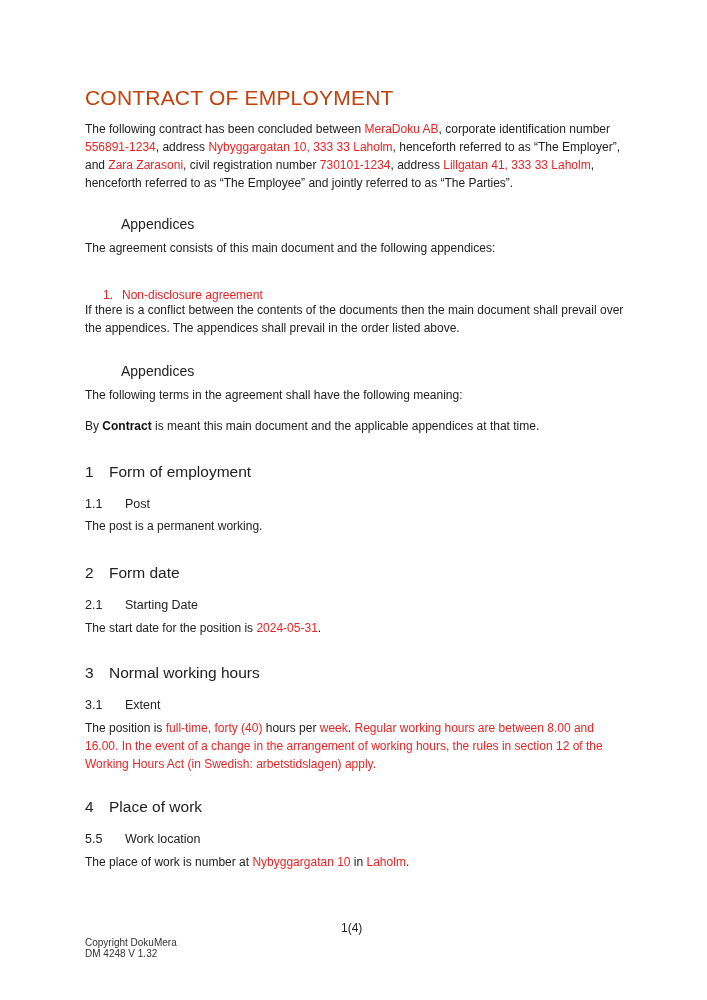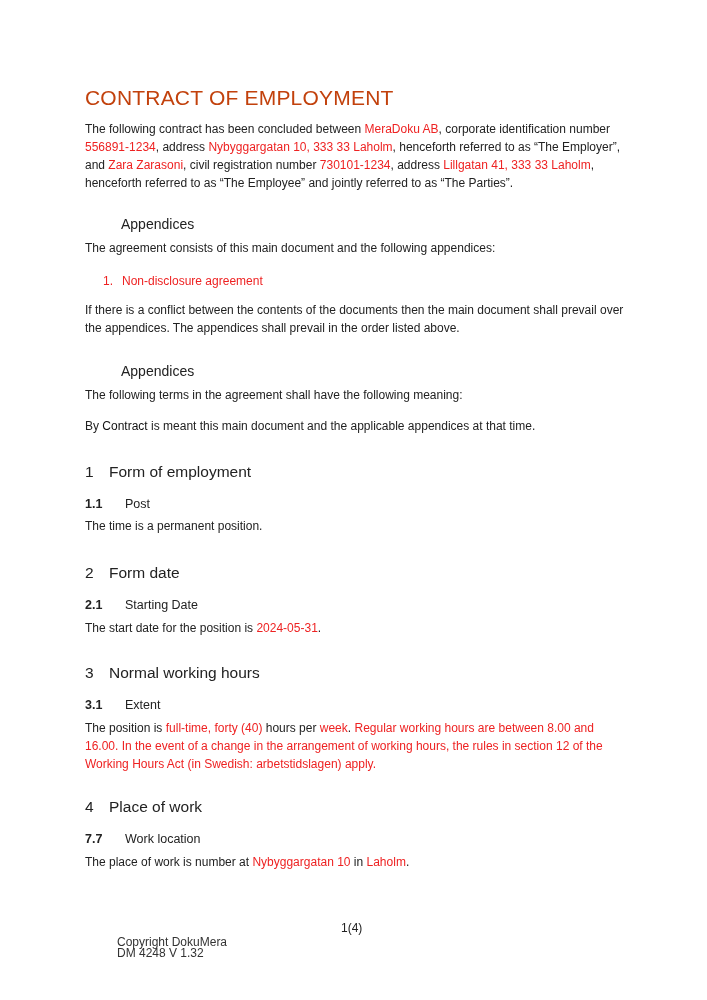--- a/index.html
+++ b/index.html
@@ -6,64 +6,64 @@
     body { width: 707px; height: 1000px; position: relative; overflow: hidden;
       font-family: "Liberation Sans", "DejaVu Sans", sans-serif; color: #1a1a1a; }
     .page { position: absolute; left: 85px; top: 0; width: 545px; }
     .title { position: absolute; left: 0; top: 86px; font-size: 21px; letter-spacing: 0.2px; color: #c2410c; white-space: nowrap; }
     .p { font-size: 12px; line-height: 18px; position: absolute; left: 0; width: 545px; color: #222; }
     .red { color: #ee2222; }
     .h2 { position: absolute; left: 0; font-size: 14px; color: #222; white-space: nowrap; margin-left: 36px; }
     .h1 { position: absolute; left: 0; font-size: 15.5px; color: #222; white-space: nowrap; }
     .h1 .num { display: inline-block; width: 24px; }
     .h3 { position: absolute; left: 0; font-size: 12.5px; color: #222; white-space: nowrap; }
-    .h3 .num { display: inline-block; width: 40px; font-weight: bold; }
+    .h3 .num { display: inline-block; width: 40px; }
     .list-item { position: absolute; left: 18px; font-size: 12px; color: #ee2222; white-space: nowrap; }
     .list-item .num { display: inline-block; width: 19px; }
-    b { font-weight: normal; color: #111; }
+    b { font-weight: bold; color: #111; }
     .footer-page { position: absolute; left: 341px; top: 921px; font-size: 12px; color: #222; }
-    .footer { position: absolute; left: 85px; top: 937px; font-size: 12px; line-height: 11px; color: #333; margin-left: 32px; }
+    .footer { position: absolute; left: 85px; top: 937px; font-size: 10px; line-height: 11px; color: #333; }
   </style>
 </head>
 <body>
 
 <div class="page">
   <div class="title">CONTRACT OF EMPLOYMENT</div>
 
   <div class="p" style="top:120px">
     <span>The following contract has been concluded between </span><span class="red">MeraDoku AB</span><span>, corporate identification number </span><span class="red">556891-1234</span><span>, address </span><span class="red">Nybyggargatan 10, 333 33 Laholm</span><span>, henceforth referred to as “The Employer”, and </span><span class="red">Zara Zarasoni</span><span>, civil registration number </span><span class="red">730101-1234</span><span>, address </span><span class="red">Lillgatan 41, 333 33 Laholm</span><span>, henceforth referred to as “The Employee” and jointly referred to as “The Parties”.</span>
   </div>
 
   <div class="h2" style="top:216px">Appendices</div>
   <div class="p" style="top:239px">The agreement consists of this main document and the following appendices:</div>
-  <div class="list-item" style="top:274px">
+  <div class="list-item" style="top:288px">
     <span class="num">1.</span><span>Non-disclosure agreement</span>
   </div>
   <div class="p" style="top:301px">If there is a conflict between the contents of the documents then the main document shall prevail over the appendices. The appendices shall prevail in the order listed above.</div>
 
   <div class="h2" style="top:363px">Appendices</div>
   <div class="p" style="top:386px">The following terms in the agreement shall have the following meaning:</div>
   <div class="p" style="top:417px">
     <span>By </span><b>Contract</b><span> is meant this main document and the applicable appendices at that time.</span>
   </div>
 
   <div class="h1" style="top:463px"><span class="num">1</span><span>Form of employment</span></div>
   <div class="h3" style="top:497px"><span class="num">1.1</span><span>Post</span></div>
-  <div class="p" style="top:517px"><span>The time is a permanent position.</span></div>
+  <div class="p" style="top:517px"><span>The post is a permanent working.</span></div>
 
   <div class="h1" style="top:564px"><span class="num">2</span><span>Form date</span></div>
   <div class="h3" style="top:598px"><span class="num">2.1</span><span>Starting Date</span></div>
   <div class="p" style="top:619px"><span>The start date for the position is </span><span class="red">2024-05-31</span><span>.</span></div>
 
   <div class="h1" style="top:664px"><span class="num">3</span><span>Normal working hours</span></div>
   <div class="h3" style="top:698px"><span class="num">3.1</span><span>Extent</span></div>
   <div class="p" style="top:719px"><span>The position is </span><span class="red">full-time, forty (40)</span><span> hours per </span><span class="red">week</span><span>. </span><span class="red">Regular working hours are between 8.00 and 16.00. In the event of a change in the arrangement of working hours, the rules in section 12 of the Working Hours Act (in Swedish: arbetstidslagen) apply.</span></div>
 
   <div class="h1" style="top:798px"><span class="num">4</span><span>Place of work</span></div>
-  <div class="h3" style="top:832px"><span class="num">7.7</span><span>Work location</span></div>
+  <div class="h3" style="top:832px"><span class="num">5.5</span><span>Work location</span></div>
   <div class="p" style="top:853px"><span>The place of work is number at </span><span class="red">Nybyggargatan 10</span><span> in </span><span class="red">Laholm</span><span>.</span></div>
 </div>
 
 <div class="footer-page">1(4)</div>
 <div class="footer">
   <div>Copyright DokuMera</div>
   <div>DM 4248 V 1.32</div>
 </div>
 
 </body></html>

